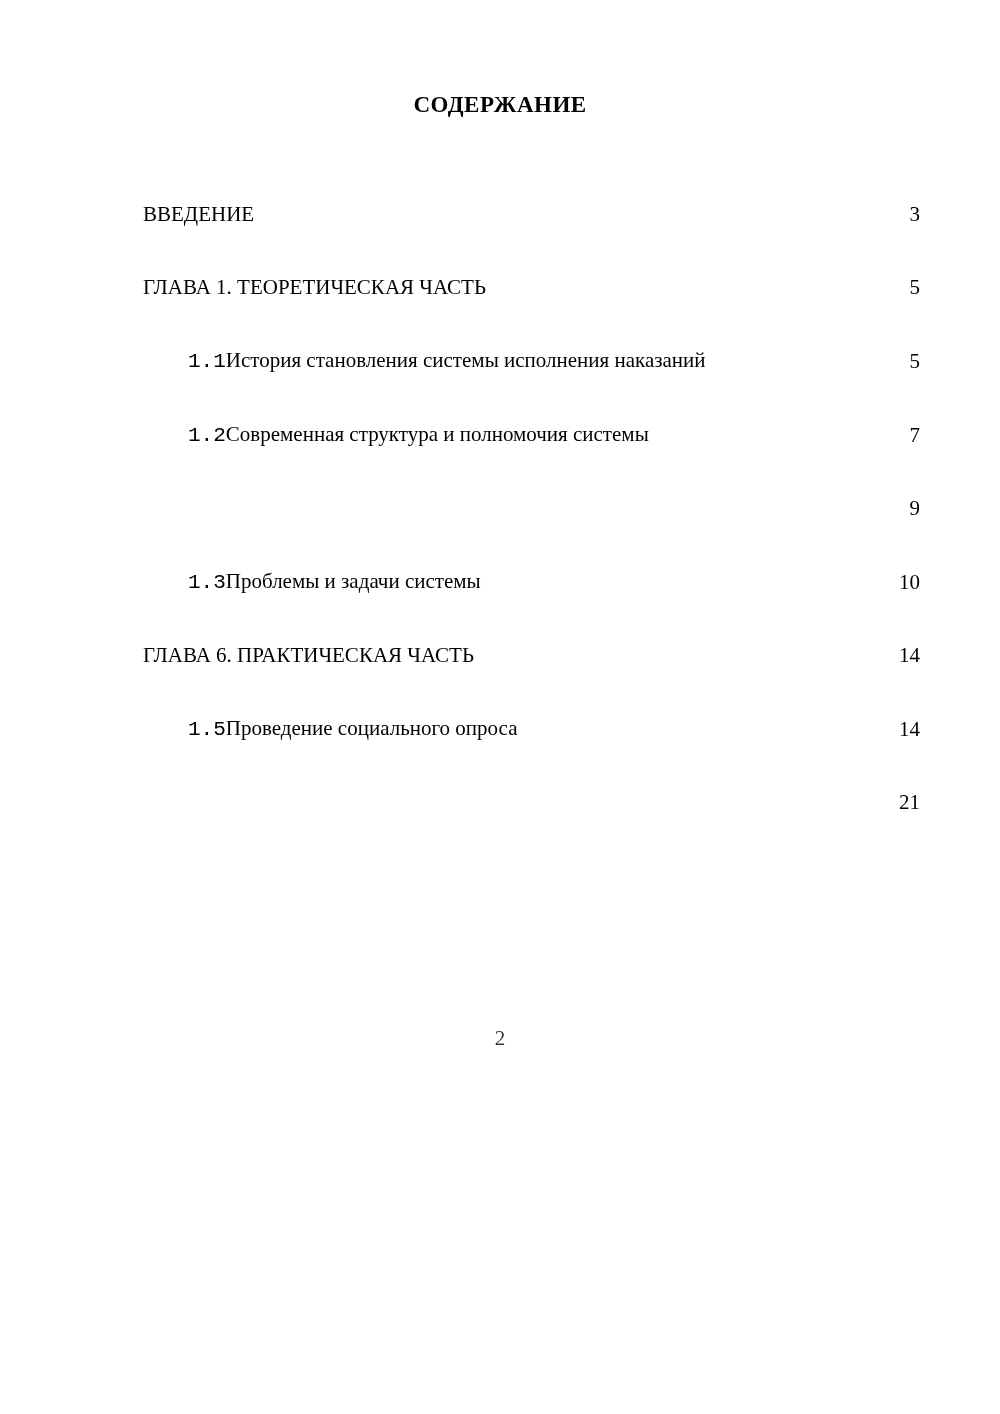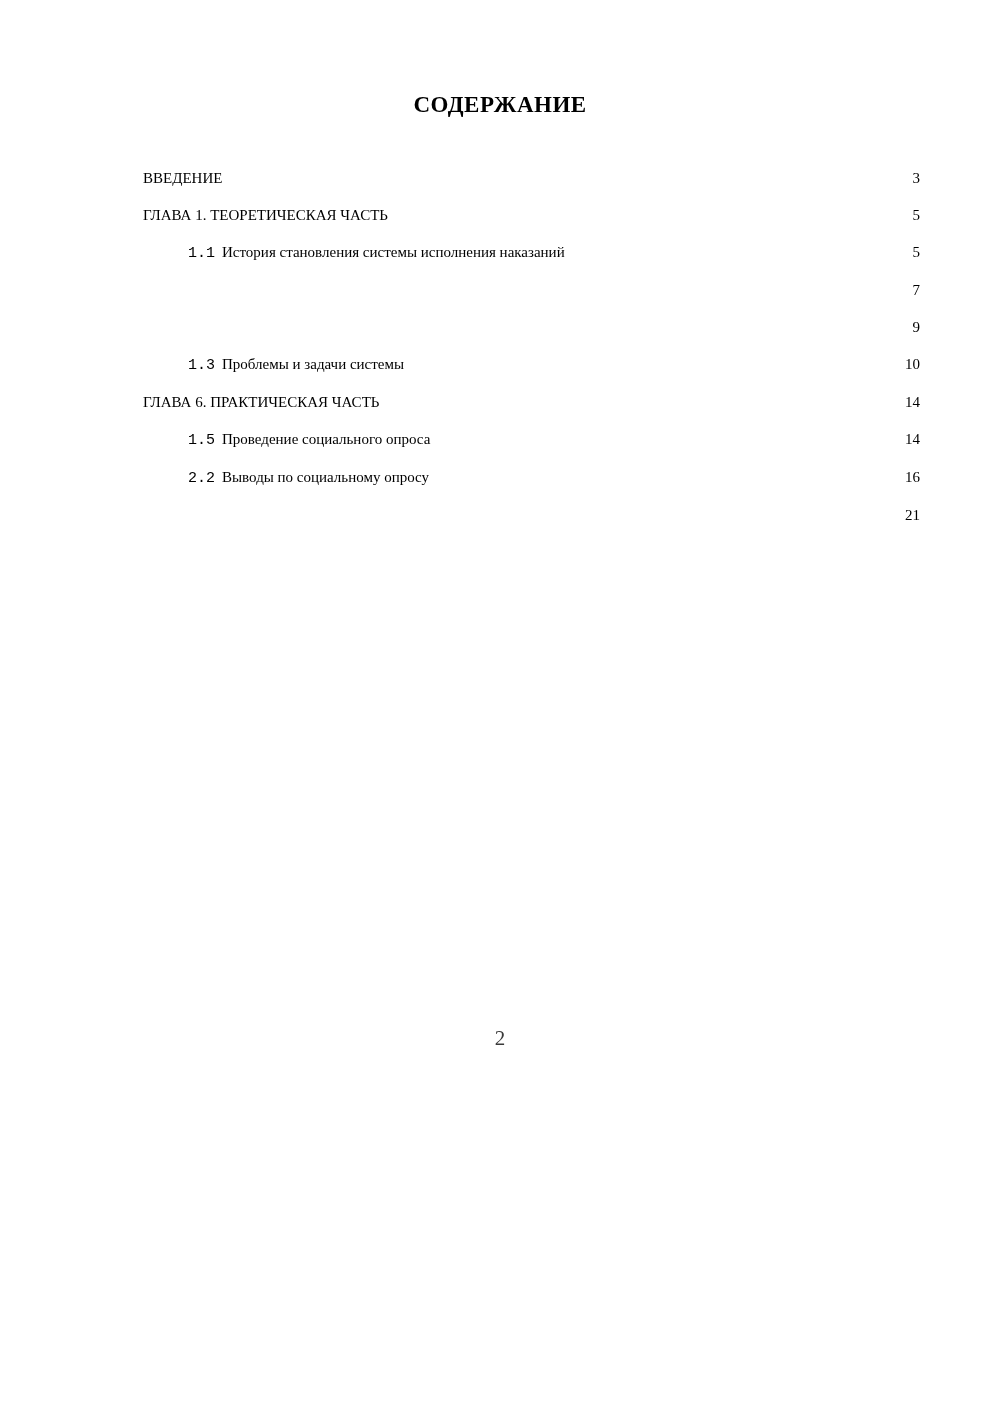--- a/index.html
+++ b/index.html
@@ -29,24 +29,25 @@
     margin: 0;
     padding: 0;
     list-style: none;
     position: absolute;
     top: 160px;
     left: 143px;
     right: 80px;
   }
   .toc-row {
     display: flex;
-    align-items: flex-start;
-    font-size: 15px;
+    align-items: flex-end;
+    font-size: 21px;
     line-height: 37px;
     white-space: nowrap;
+    margin-top: 36px;
   }
   .toc-row .label {
     flex: 0 0 auto;
   }
   .toc-row .filler {
     flex: 1 1 auto;
   }
   .toc-row .page-num {
     flex: 0 0 auto;
     text-align: right;
@@ -91,20 +92,21 @@
       <span class="page-num">5</span>
     </li>
 
     <li class="toc-row level-2">
       <span class="label"><span class="num-inline">1.1</span><span>История становления системы исполнения наказаний</span></span>
       <span class="filler"></span>
       <span class="page-num">5</span>
     </li>
 
     <li class="toc-row level-2">
+      <span class="label"><span class="num-inline">1.2</span><span>Современная структура и полномочия системы</span></span>
       <span class="filler"></span>
       <span class="page-num">7</span>
     </li>
 
     <li class="toc-row level-2">
       <span class="filler"></span>
       <span class="page-num">9</span>
     </li>
 
     <li class="toc-row level-2">
@@ -118,25 +120,20 @@
       <span class="filler"></span>
       <span class="page-num">14</span>
     </li>
 
     <li class="toc-row level-2">
       <span class="label"><span class="num-inline">1.5</span><span>Проведение социального опроса</span></span>
       <span class="filler"></span>
       <span class="page-num">14</span>
     </li>
 
-    <li class="toc-row level-2">
-      <span class="label"><span class="num-inline">2.2</span><span>Выводы по социальному опросу</span></span>
-      <span class="filler"></span>
-      <span class="page-num">16</span>
-    </li>
 
 
     <li class="toc-row level-1">
       <span class="filler"></span>
       <span class="page-num">21</span>
     </li>
 
   </ul>
 
   <div class="folio">2</div>

